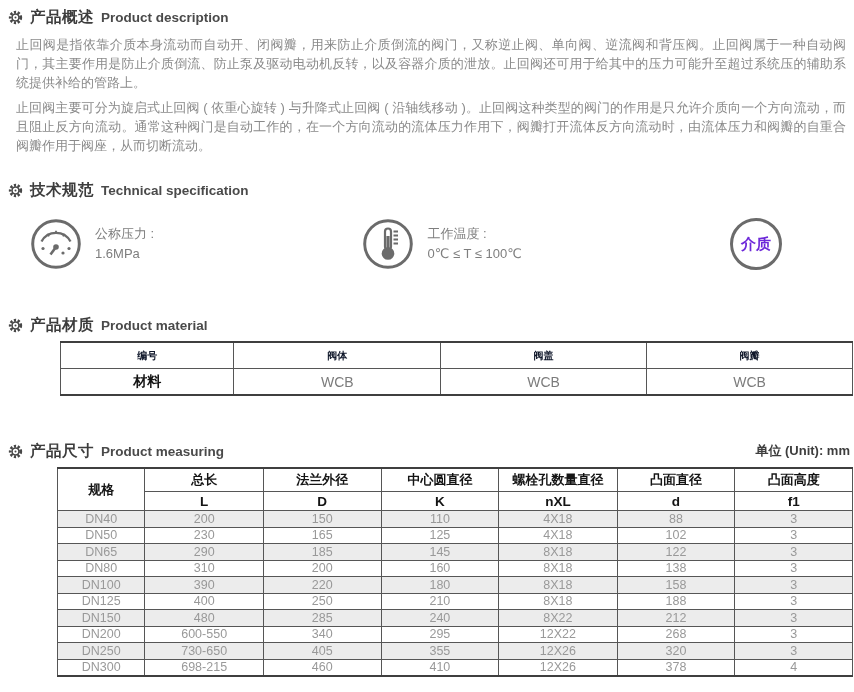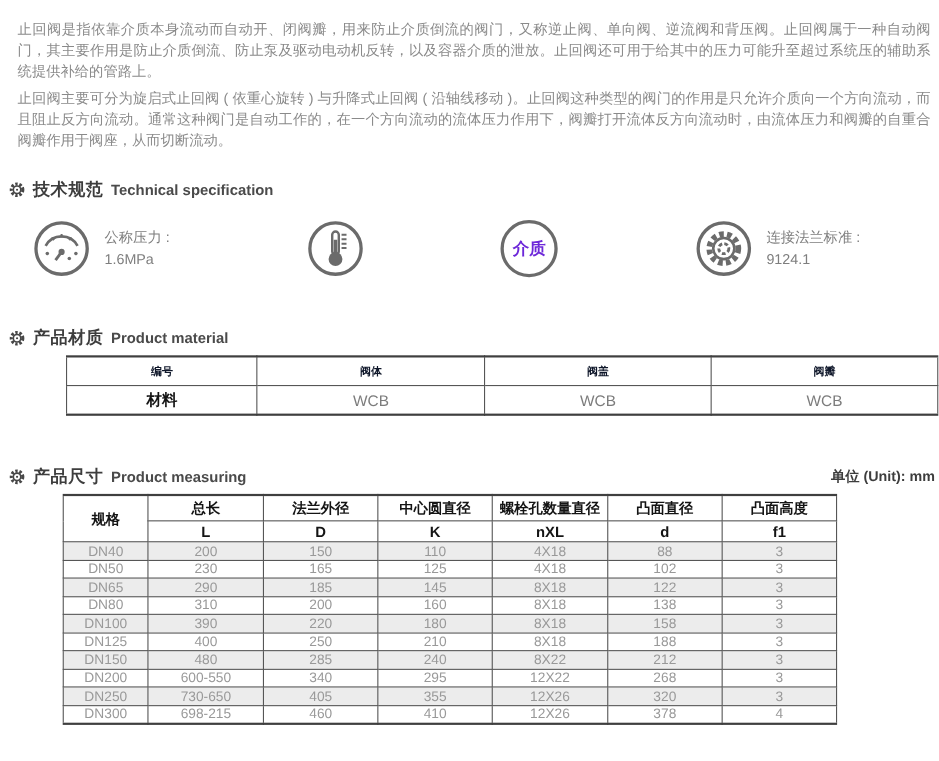--- a/index.html
+++ b/index.html
@@ -35,36 +35,47 @@
 
   
   .material-table{margin:7px 0 0 60px;width:793px;}
   .material-table th{height:25px;font-size:10px;color:#0f172a;font-weight:bold;}
   .material-table td{height:25px;font-size:14px;color:#7c7c7c;}
   .material-table td.col0{font-weight:bold;color:#141414;}
 
   
   .measure-head{display:flex;justify-content:space-between;align-items:flex-end;margin-top:46px;padding-right:4px;}
   .unit-note{font-size:13px;font-weight:bold;color:#3d3d3d;}
-  .measuring-table{margin:7px 0 0 57px;width:704px;}
+  .measuring-table{margin:7px 0 0 57px;width:796px;}
   .measuring-table thead tr.zh th{height:22px;font-size:13px;color:#141414;}
   .measuring-table thead tr.sym th{height:18px;font-size:13.5px;color:#141414;}
   .measuring-table th.spec-col{font-size:13px;color:#141414;}
   .measuring-table tbody td{height:15.5px;font-size:12.5px;color:#999999;line-height:1;}
   .measuring-table tbody td.col0{color:#999999;font-weight:normal;}
   .measuring-table tbody tr:nth-child(odd){background:#ececec;}
 
   svg{display:block;}
 </style>
 </head>
 <body>
 
 <div class="page">
 
   <section>
+    <div class="sec-head">
+      <span class="bullet">
+        <svg width="15" height="15" viewBox="0 0 18 18">
+          <circle cx="9" cy="9" r="6.3" fill="none" stroke="#474747" stroke-width="3.4" stroke-dasharray="2.6 1.9"></circle>
+          <circle cx="9" cy="9" r="4.1" fill="none" stroke="#474747" stroke-width="1.8"></circle>
+          <circle cx="9" cy="9" r="1.2" fill="#474747"></circle>
+        </svg>
+      </span>
+      <span class="zh">产品概述</span>
+      <span class="en">Product description</span>
+    </div>
     <div class="paras">
       <p>止回阀是指依靠介质本身流动而自动开、闭阀瓣，用来防止介质倒流的阀门，又称逆止阀、单向阀、逆流阀和背压阀。止回阀属于一种自动阀门，其主要作用是防止介质倒流、防止泵及驱动电动机反转，以及容器介质的泄放。止回阀还可用于给其中的压力可能升至超过系统压的辅助系统提供补给的管路上。</p>
       <p>止回阀主要可分为旋启式止回阀 ( 依重心旋转 ) 与升降式止回阀 ( 沿轴线移动 )。止回阀这种类型的阀门的作用是只允许介质向一个方向流动，而且阻止反方向流动。通常这种阀门是自动工作的，在一个方向流动的流体压力作用下，阀瓣打开流体反方向流动时，由流体压力和阀瓣的自重合阀瓣作用于阀座，从而切断流动。</p>
     </div>
   </section>
 
   <section style="margin-top:26px;">
     <div class="sec-head">
       <span class="bullet">
         <svg width="15" height="15" viewBox="0 0 18 18">
@@ -101,40 +112,30 @@
       <div class="spec-item">
         <span class="circle-icon">
           <svg width="52" height="52" viewBox="0 0 52 52" fill="none" stroke="#6b6b6b">
             <circle cx="26" cy="26" r="23.3" stroke-width="3"></circle>
             <rect x="23" y="10.5" width="6" height="21" rx="3" stroke-width="2.2"></rect>
             <path d="M 26 18 L 26 31" stroke-width="3.2"></path>
             <circle cx="26" cy="35.5" r="6.3" fill="#6b6b6b" stroke="none"></circle>
             <path d="M 31.5 13.5 h 4.5 M 31.5 17.5 h 4.5 M 31.5 21.5 h 4.5 M 31.5 25.5 h 4.5" stroke-width="1.8"></path>
           </svg>
         </span>
+        <div class="spec-text">
+          <div>工作温度 :</div>
+          <div>0℃ ≤ T ≤ 100℃</div>
+        </div>
       </div>
 
       <div class="spec-item">
         <span class="circle-icon medium">介质</span>
       </div>
 
-      <div class="spec-item">
-        <span class="circle-icon">
-          <svg width="52" height="52" viewBox="0 0 52 52" fill="none" stroke="#6b6b6b">
-            <circle cx="26" cy="26" r="23.3" stroke-width="3"></circle>
-            <circle cx="26" cy="26" r="13.2" stroke-width="5.2" stroke-dasharray="4.2 3"></circle>
-            <circle cx="26" cy="26" r="9.6" stroke-width="2.4"></circle>
-            <circle cx="26" cy="26" r="4.6" stroke-width="2.6" stroke-dasharray="3.4 2"></circle>
-          </svg>
-        </span>
-        <div class="spec-text">
-          <div>连接法兰标准 :</div>
-          <div>9124.1</div>
-        </div>
-      </div>
 
     </div>
   </section>
 
   <section style="margin-top:46px;">
     <div class="sec-head">
       <span class="bullet">
         <svg width="15" height="15" viewBox="0 0 18 18">
           <circle cx="9" cy="9" r="6.3" fill="none" stroke="#474747" stroke-width="3.4" stroke-dasharray="2.6 1.9"></circle>
           <circle cx="9" cy="9" r="4.1" fill="none" stroke="#474747" stroke-width="1.8"></circle>

